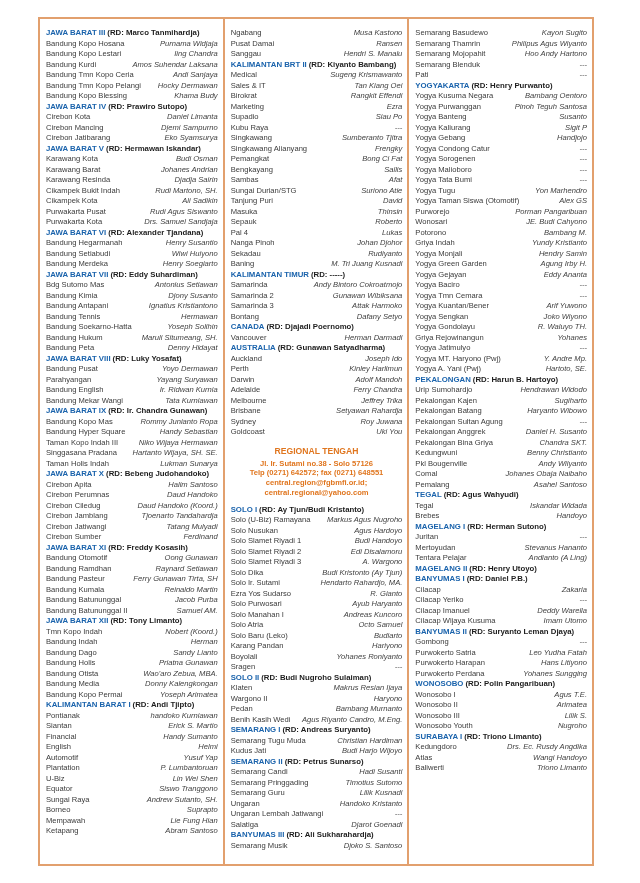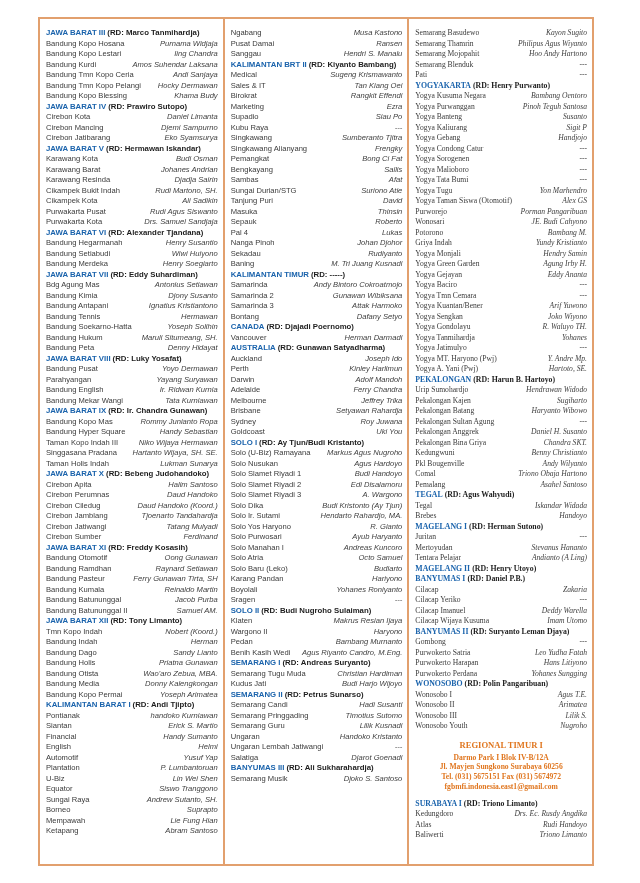--- a/index.html
+++ b/index.html
@@ -9,21 +9,21 @@
   }
   .frame {
     position:absolute; left:38px; top:17px; width:556px; height:849px;
     border:2px solid #e2a06e; box-sizing:border-box;
     display:flex; flex-direction:row;
   }
   .col {
     flex:1 1 0; box-sizing:border-box; padding:9px 5px 4px 6px;
     border-right:2px solid #e2a06e; overflow:hidden;
   }
-  .col:last-child { border-right:none;font-family:Liberation Serif, serif; }
+  .col:last-child { border-right:none; }
   .region-header {
     font-size:7.8px; line-height:10.5px; font-weight:bold;
     color:#1a63ac; white-space:nowrap;
   }
   .region-header .rd { color:#1d1d1d; margin-left:2px; }
   .row {
     display:flex; justify-content:space-between; align-items:baseline;
     font-size:7.6px; line-height:10.5px; color:#3a3a3a; white-space:nowrap;
   }
   .chapter { text-align:left; }
@@ -113,21 +113,21 @@
         <div class="row">
           <span class="chapter">Bandung Setiabudi</span>
           <span class="leader">Wiwi Huiyono</span>
         </div>
         <div class="row">
           <span class="chapter">Bandung Merdeka</span>
           <span class="leader">Henry Soegiarto</span>
         </div>
         <div class="region-header"><span class="region-name">JAWA BARAT VII</span><span class="rd">(RD: Eddy Suhardiman)</span></div>
         <div class="row">
-          <span class="chapter">Bdg Agung Mas</span>
+          <span class="chapter">Bdg Sutomo Mas</span>
           <span class="leader">Antonius Setiawan</span>
         </div>
         <div class="row">
           <span class="chapter">Bandung Kimia</span>
           <span class="leader">Djony Susanto</span>
         </div>
         <div class="row">
           <span class="chapter">Bandung Antapani</span>
           <span class="leader">Ignatius Kristiantono</span>
         </div>
@@ -452,20 +452,27 @@
           <span class="leader">Setyawan Rahardja</span>
         </div>
         <div class="row">
           <span class="chapter">Sydney</span>
           <span class="leader">Roy Juwana</span>
         </div>
         <div class="row">
           <span class="chapter">Goldcoast</span>
           <span class="leader">Uki You</span>
         </div>
+        <div class="office">
+          <div class="office-title">REGIONAL TENGAH</div>
+          <div class="office-line">Jl. Ir. Sutami no.38 - Solo 57126</div>
+          <div class="office-line">Telp (0271) 642572; fax (0271) 648551</div>
+          <div class="office-line">central.region@fgbmfi.or.id;</div>
+          <div class="office-line">central.regional@yahoo.com</div>
+        </div>
         <div class="region-header"><span class="region-name">SOLO I</span><span class="rd">(RD: Ay Tjun/Budi Kristanto)</span></div>
         <div class="row">
           <span class="chapter">Solo (U-Biz) Ramayana</span>
           <span class="leader">Markus Agus Nugroho</span>
         </div>
         <div class="row">
           <span class="chapter">Solo Nusukan</span>
           <span class="leader">Agus Hardoyo</span>
         </div>
         <div class="row">
@@ -482,21 +489,21 @@
         </div>
         <div class="row">
           <span class="chapter">Solo Dika</span>
           <span class="leader">Budi  Kristonto (Ay Tjun)</span>
         </div>
         <div class="row">
           <span class="chapter">Solo Ir. Sutami</span>
           <span class="leader">Hendarto Rahardjo, MA.</span>
         </div>
         <div class="row">
-          <span class="chapter">Solo Yos  Haryono</span>
+          <span class="chapter">Ezra Yos  Sudarso</span>
           <span class="leader">R. Gianto</span>
         </div>
         <div class="row">
           <span class="chapter">Solo Purwosari</span>
           <span class="leader">Ayub Haryanto</span>
         </div>
         <div class="row">
           <span class="chapter">Solo Manahan I</span>
           <span class="leader">Andreas Kuncoro</span>
         </div>
@@ -685,21 +692,21 @@
         </div>
         <div class="row">
           <span class="chapter">Yogya  Sengkan</span>
           <span class="leader">Joko  Wiyono</span>
         </div>
         <div class="row">
           <span class="chapter">Yogya  Gondolayu</span>
           <span class="leader">R. Waluyo TH.</span>
         </div>
         <div class="row">
-          <span class="chapter">Yogya  Tanmihardja</span>
+          <span class="chapter">Griya  Rejowinangun</span>
           <span class="leader">Yohanes</span>
         </div>
         <div class="row">
           <span class="chapter">Yogya  Jatimulyo</span>
           <span class="leader">---</span>
         </div>
         <div class="row">
           <span class="chapter">Yogya MT. Haryono (Pwj)</span>
           <span class="leader">Y. Andre Mp.</span>
         </div>
@@ -735,21 +742,21 @@
         <div class="row">
           <span class="chapter">Kedungwuni</span>
           <span class="leader">Benny  Christianto</span>
         </div>
         <div class="row">
           <span class="chapter">Pkl Bougenville</span>
           <span class="leader">Andy  Wilyanto</span>
         </div>
         <div class="row">
           <span class="chapter">Comal</span>
-          <span class="leader">Triono Obaja Hartono</span>
+          <span class="leader">Johanes Obaja Naibaho</span>
         </div>
         <div class="row">
           <span class="chapter">Pemalang</span>
           <span class="leader">Asahel Santoso</span>
         </div>
         <div class="region-header"><span class="region-name">TEGAL</span><span class="rd">(RD: Agus Wahyudi)</span></div>
         <div class="row">
           <span class="chapter">Tegal</span>
           <span class="leader">Iskandar Widada</span>
         </div>
@@ -815,35 +822,28 @@
           <span class="leader">Arimatea</span>
         </div>
         <div class="row">
           <span class="chapter">Wonosobo III</span>
           <span class="leader">Lilik S.</span>
         </div>
         <div class="row">
           <span class="chapter">Wonosobo Youth</span>
           <span class="leader">Nugroho</span>
         </div>
-        <div class="office">
-          <div class="office-title">REGIONAL TIMUR I</div>
-          <div class="office-line">Darmo Park I Blok IV-B/12A</div>
-          <div class="office-line">Jl. Mayjen Sungkono Surabaya 60256</div>
-          <div class="office-line">Tel. (031) 5675151 Fax (031) 5674972</div>
-          <div class="office-line">fgbmfi.indonesia.east1@gmail.com</div>
-        </div>
         <div class="region-header"><span class="region-name">SURABAYA I</span><span class="rd">(RD: Triono Limanto)</span></div>
         <div class="row">
           <span class="chapter">Kedungdoro</span>
           <span class="leader">Drs. Ec.  Rusdy Angdika</span>
         </div>
         <div class="row">
           <span class="chapter">Atlas</span>
-          <span class="leader">Rudi Handoyo</span>
+          <span class="leader">Wangi Handoyo</span>
         </div>
         <div class="row">
           <span class="chapter">Baliwerti</span>
           <span class="leader">Triono Limanto</span>
         </div>
       </div>
     </div>
 </div>
 
 </body></html>

